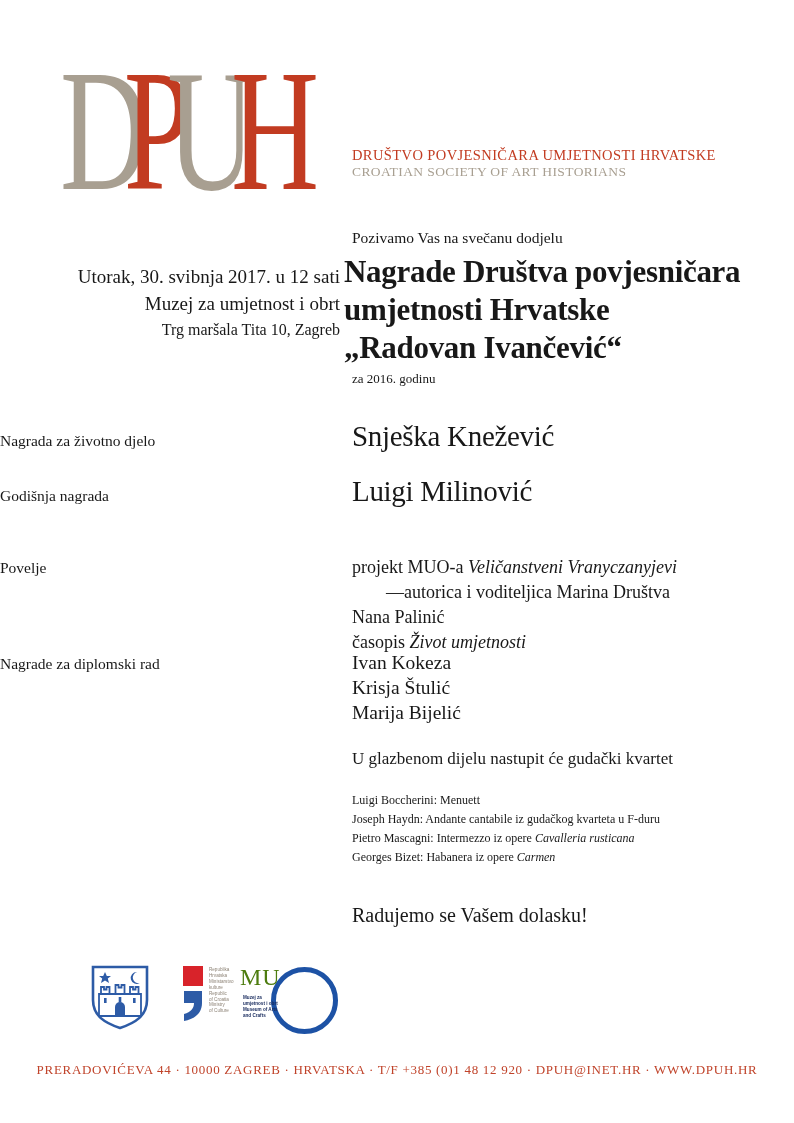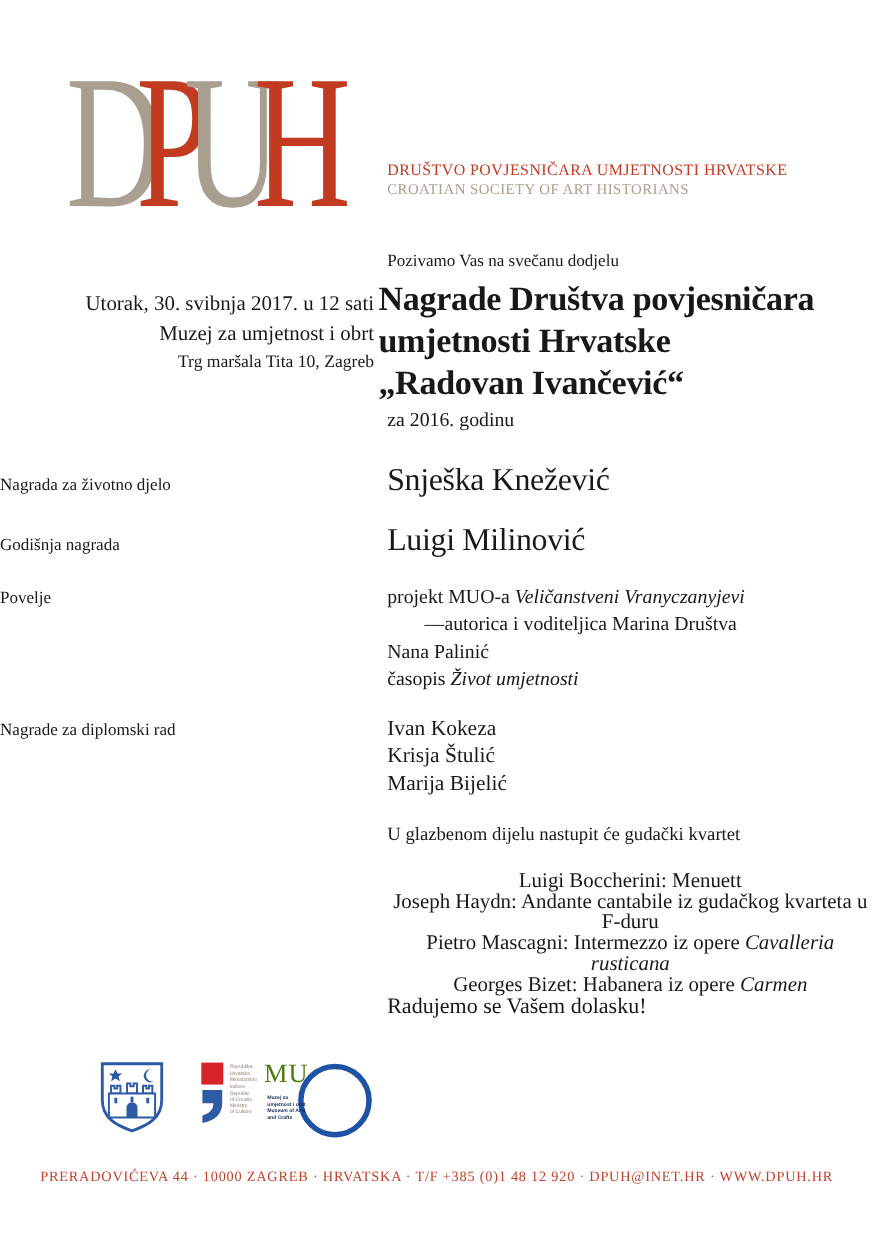--- a/index.html
+++ b/index.html
@@ -19,31 +19,31 @@
   .org{position:absolute;left:352px;top:147px;line-height:16.5px;white-space:nowrap;}
   .org-hr{font-size:14.5px;letter-spacing:0.4px;color:#c23b21;}
   .org-en{font-size:13.5px;letter-spacing:0.4px;color:#a89f91;}
   
   .date-block{position:absolute;left:0;top:263px;width:340px;text-align:right;}
   .date-l1,.date-l2{font-size:19px;line-height:27px;}
   .date-l3{font-size:16px;line-height:25px;padding-left:22px;}
   
   .intro{position:absolute;left:352px;top:229px;font-size:15.5px;}
   .title{position:absolute;left:344px;top:253px;font-size:31px;line-height:38px;font-weight:bold;margin:0;letter-spacing:-0.3px;}
-  .year{position:absolute;left:352px;top:371px;font-size:18px;}
+  .year{position:absolute;left:352px;top:371px;font-size:13px;}
   
   .row{position:absolute;left:0;right:0;display:flex;align-items:baseline;}
   .label{flex:none;width:340px;padding-right:12px;font-size:15.5px;}
   .big-name{font-size:29px;letter-spacing:-0.3px;}
   .povelje-lines{font-size:18px;line-height:25px;}
   .povelje-lines .indent{margin-left:34px;}
   .diploma-lines{font-size:19.5px;line-height:25px;}
   i{font-style:italic;}
   .music-intro{position:absolute;left:352px;top:749px;font-size:17px;}
-  .program{position:absolute;left:352px;top:791px;font-size:19px;line-height:19px;text-align:center;}
+  .program{position:absolute;left:352px;top:791px;font-size:12px;line-height:19px;}
   .closing{position:absolute;left:352px;top:904px;font-size:20px;}
   
   .zg-logo{position:absolute;left:88px;top:962px;}
   .ministry{position:absolute;left:183px;top:966px;width:20px;}
   .ministry .sq{width:20px;height:20px;background:#d8232a;}
   .ministry svg{display:block;margin-top:4px;}
   .ministry-text{position:absolute;left:209px;top:967px;font-family:"Liberation Sans","DejaVu Sans",sans-serif;
     font-size:4.6px;line-height:5.9px;color:#8d8376;}
   .ministry-text span{display:block;}
   .muo{position:absolute;left:240px;top:963px;width:100px;height:70px;}
@@ -87,21 +87,21 @@
   <div class="row" style="top:420px">
     <div class="label">Nagrada za životno djelo</div>
     <div class="big-name">Snješka Knežević</div>
   </div>
 
   <div class="row" style="top:475px">
     <div class="label">Godišnja nagrada</div>
     <div class="big-name">Luigi Milinović</div>
   </div>
 
-  <div class="row" style="top:530px">
+  <div class="row" style="top:555px">
     <div class="label">Povelje</div>
     <div class="povelje-lines">
       <div><span>projekt MUO-a </span><i>Veličanstveni Vranyczanyjevi</i></div>
       <div class="indent">—autorica i voditeljica Marina Društva</div>
       <div>Nana Palinić</div>
       <div><span>časopis </span><i>Život umjetnosti</i></div>
     </div>
   </div>
 
   <div class="row" style="top:650px">

